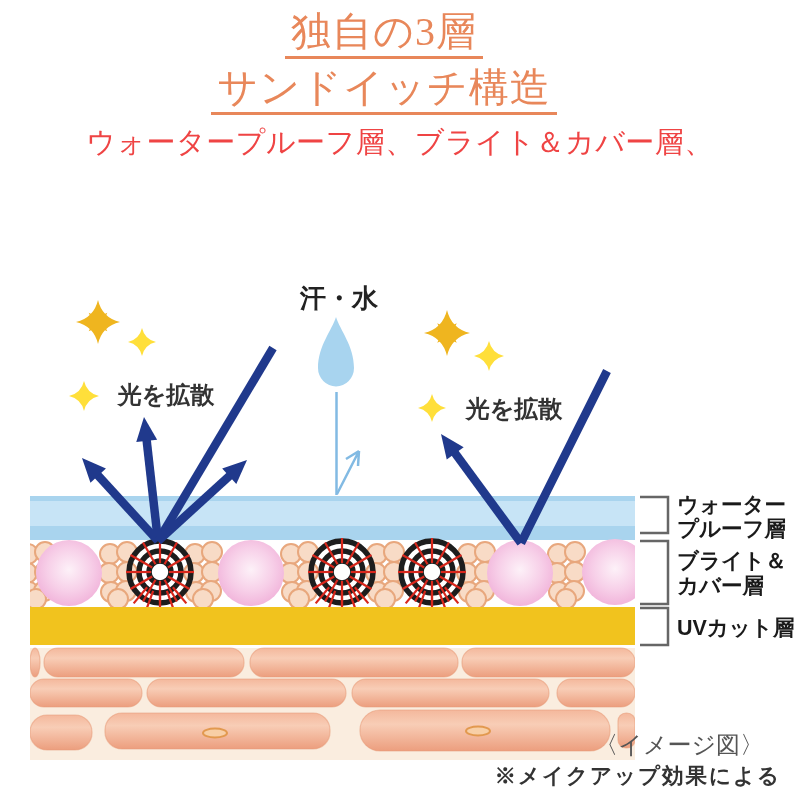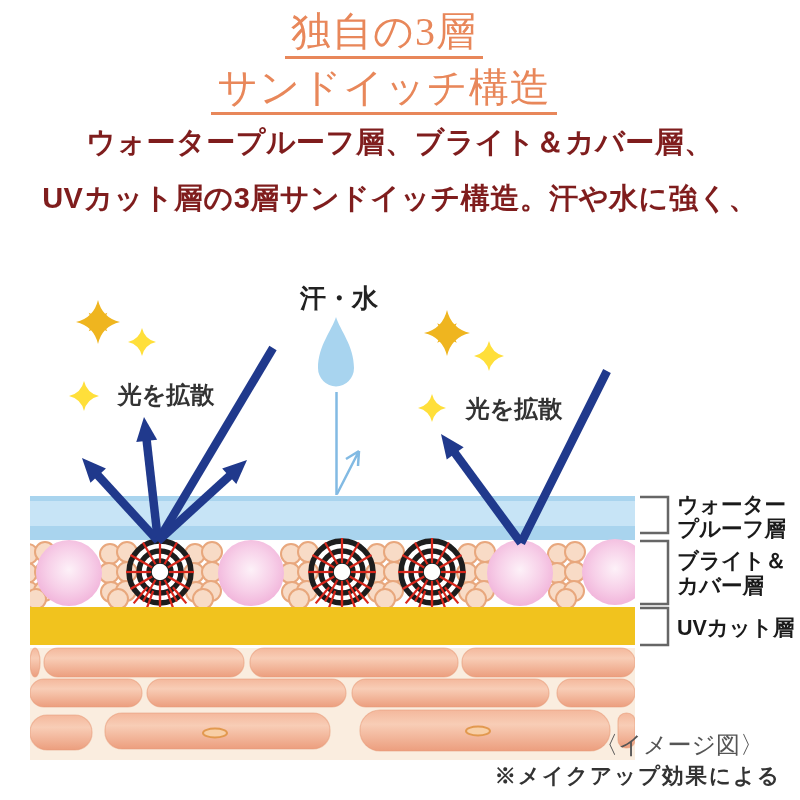--- a/index.html
+++ b/index.html
@@ -13,21 +13,21 @@
     font-family:"Liberation Serif","DejaVu Serif",serif;
     color:var(--c-title-orange);
   }
   .title-line{
     display:inline-block;font-size:40px;font-weight:400;line-height:1.1;
     padding:0 6px 2px 6px;border-bottom:3px solid;letter-spacing:1px;
   }
   .title-row{margin-bottom:7px;}
   .desc{
     position:absolute;top:114px;left:0;right:0;text-align:center;
-    font-size:29px;font-weight:700;line-height:56px;color:#7f1d1d;
+    font-size:29px;font-weight:400;line-height:56px;color:#ef4444;
     letter-spacing:0.5px;
   }
   #diagram-svg{position:absolute;top:280px;left:0;}
   text{font-family:"Liberation Sans",sans-serif;}
   .sweat-lbl{font-size:26px;font-weight:700;fill:#222;}
   .diff-lbl{font-size:24px;font-weight:700;fill:#333;}
   .layer-lbl{font-size:21.5px;font-weight:700;fill:#1a1a1a;}
   .note-lbl{font-size:24px;fill:var(--c-note-gray);}
   .foot-lbl{font-size:21.5px;font-weight:600;fill:#333;letter-spacing:2px;}
   .bracket{stroke:var(--c-bracket-gray);stroke-width:2.5;fill:none;}
@@ -36,21 +36,20 @@
 </head>
 <body>
 
 <div class="title-wrap">
   <div class="title-row"><span class="title-line">独自の3層</span></div>
   <div class="title-row"><span class="title-line">サンドイッチ構造</span></div>
 </div>
 
 <div class="desc">
   <div>ウォータープルーフ層、ブライト＆カバー層、</div>
-  <div>UVカット層の3層サンドイッチ構造。汗や水に強く、</div>
 </div>
 
 <svg id="diagram-svg" width="800" height="520" viewBox="0 0 800 520">
   <defs>
     <linearGradient id="cellG" x1="0" y1="0" x2="0" y2="1">
       <stop offset="0%" stop-color="#F4B89C"></stop>
       <stop offset="35%" stop-color="#F8CDB6"></stop>
       <stop offset="100%" stop-color="#EC9E7E"></stop>
     </linearGradient>
     <radialGradient id="sphereG" cx="50%" cy="45%" r="60%">

